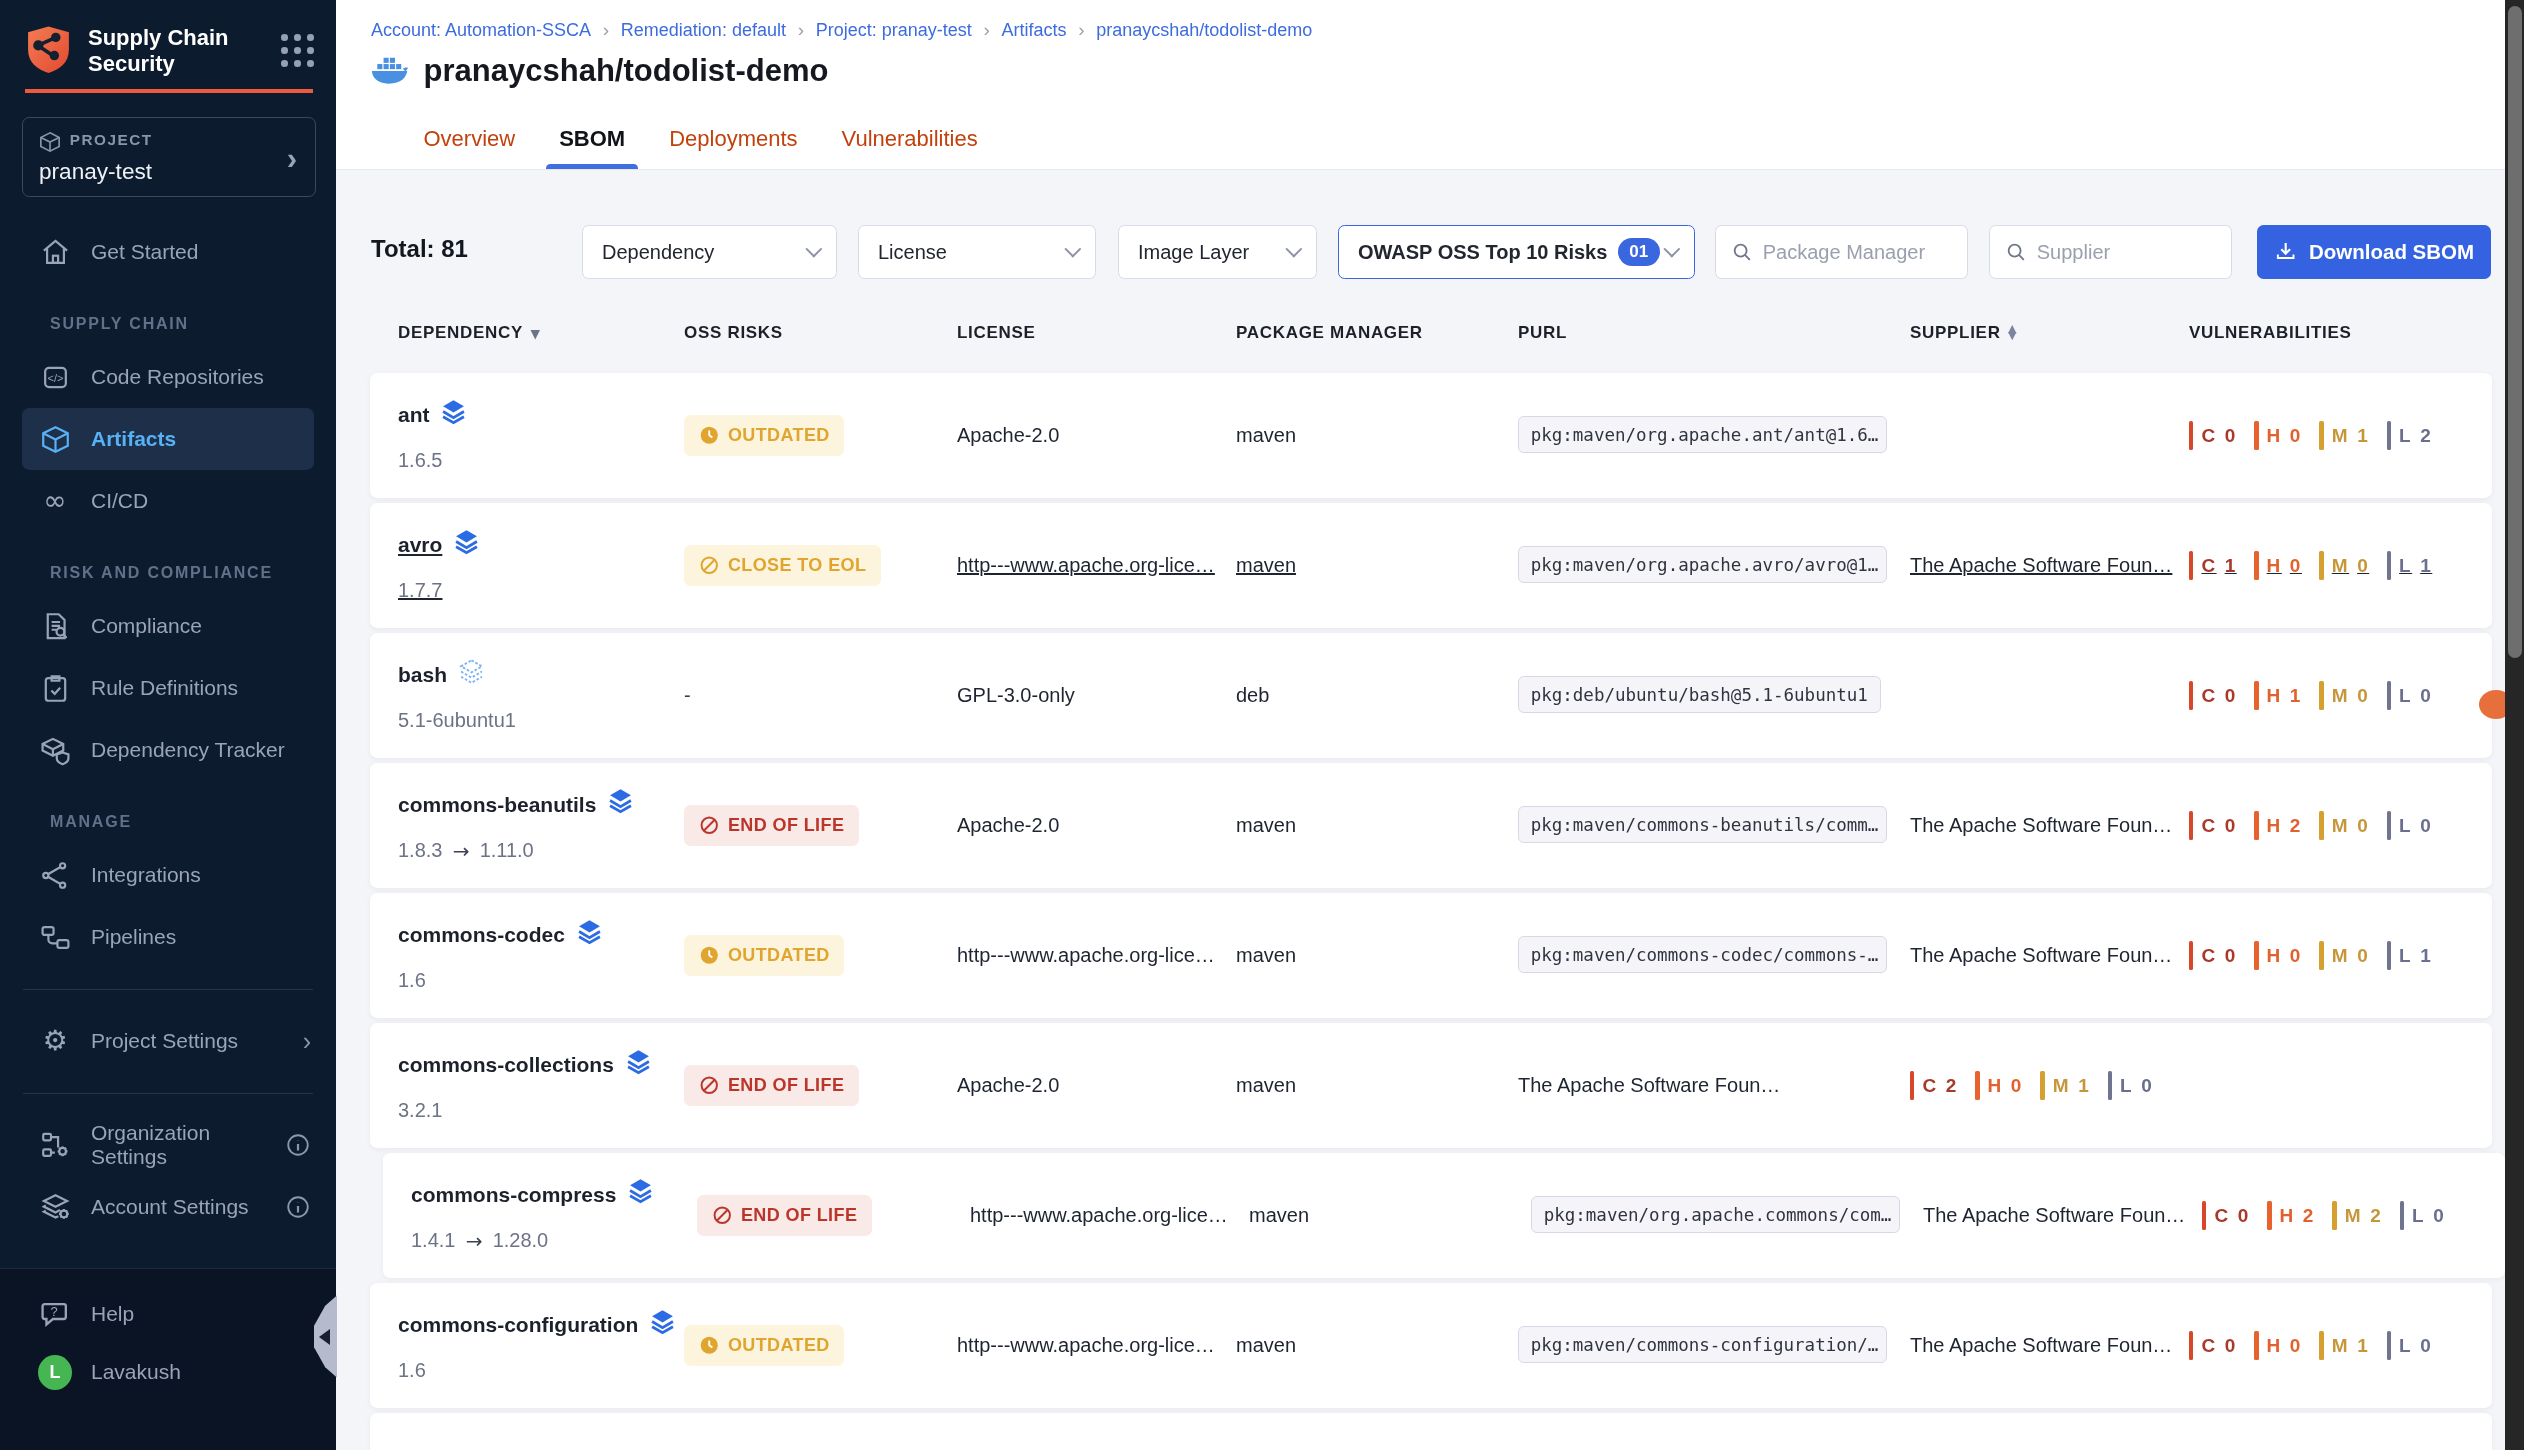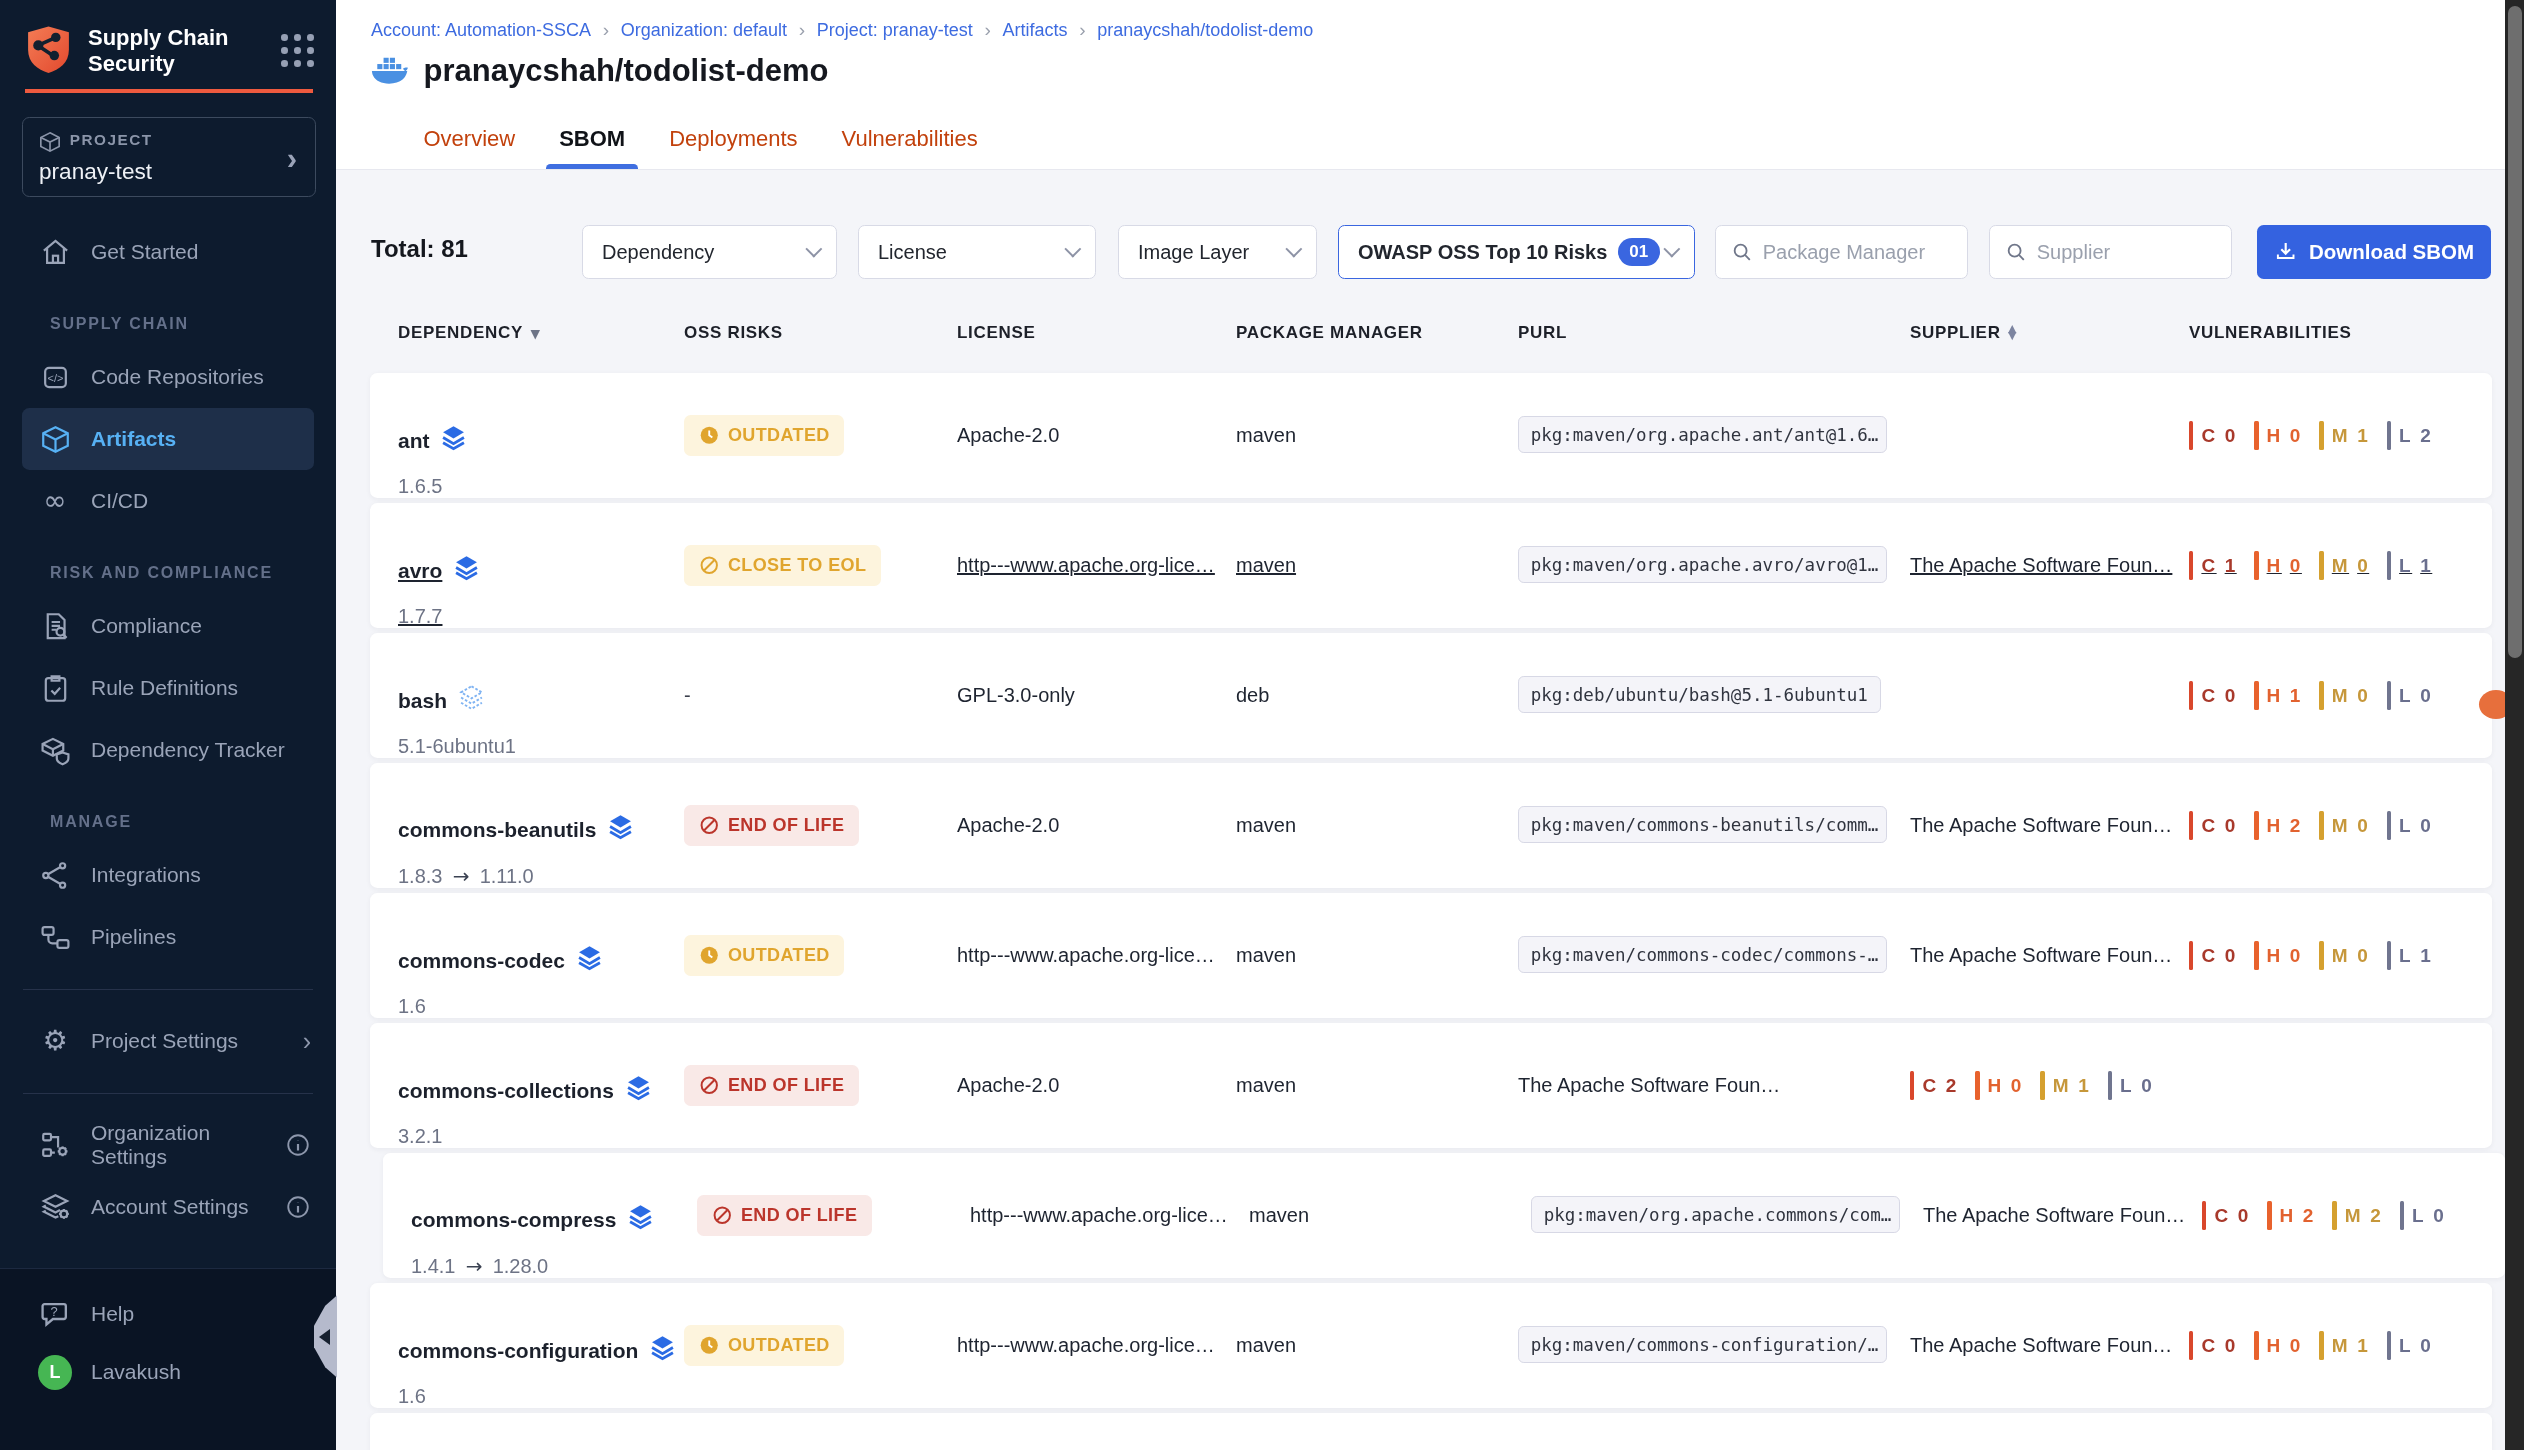--- a/index.html
+++ b/index.html
@@ -64,21 +64,21 @@
   .dl-btn svg { width:23.4px; height:23.4px; }
 
   
   .grid-cols { display:grid; grid-template-columns:286px 273px 279px 282px 392px 279px 1fr; align-items:center; }
   .thead { position:absolute; top:323px; left:34px; width:2122px; padding-left:28px; font-size:17px; font-weight:700; color:#1d2029; letter-spacing:0.7px; }
   .th { display:flex; align-items:center; gap:7.3px; text-transform:uppercase; }
   .sort-caret { color:#6d7487; font-size:12.4px; font-family:"DejaVu Sans",sans-serif; }
   .sort-both { display:flex; flex-direction:column; line-height:0.62; color:#7c84a0; font-size:11px; font-family:"DejaVu Sans",sans-serif; }
   .rows { position:absolute; top:373px; left:34px; width:2122px; }
   .row-card { position:absolute; left:0; width:2122px; height:125px; background:#fff; border-radius:7.3px; box-shadow:0 1.5px 5.8px rgba(40,41,61,.05); padding-left:28px; }
-  .dep-cell { display:flex; flex-direction:column; justify-content:flex-end; gap:17.5px; height:100%; }
+  .dep-cell { display:flex; flex-direction:column; justify-content:center; gap:17.5px; height:100%; }
   .dep-name { display:flex; align-items:center; gap:11.7px; font-size:21px; font-weight:700; color:#1c212c; }
   .dep-name svg { width:25px; height:28px; }
   .dep-ver { font-size:20px; color:#6d7385; display:flex; align-items:center; gap:10.2px; }
   .ver-arrow { color:#3b4252; font-family:"DejaVu Sans",sans-serif; font-size:20px; }
   .risk-badge { display:inline-flex; align-items:center; gap:8.8px; font-size:18px; font-weight:700; letter-spacing:0.4px; border-radius:6.6px; padding:10.2px 14.6px; width:max-content; }
   .risk-badge svg { width:20.5px; height:20.5px; }
   .risk-outdated, .risk-close-to-eol { color:#e0a52e; background:#fdf4dd; }
   .risk-end-of-life { color:#bb352b; background:#f9e9e7; }
   .risk-none { font-size:20px; color:#3a3f4c; font-weight:400; }
   .cell-text { font-size:20px; color:#1e2430; }
@@ -296,21 +296,21 @@
 </div>
 <div class="collapse-handle">
     <i></i>
   </div>
 
 <div class="main">
   <div class="page-header">
     <div class="breadcrumb" id="breadcrumb">
         <a>Account: Automation-SSCA</a>
         <span class="crumb-sep">›</span>
-        <a>Organization: default</a>
+        <a>Remediation: default</a>
         <span class="crumb-sep">›</span>
         <a>Project: pranay-test</a>
         <span class="crumb-sep">›</span>
         <a>Artifacts</a>
         <span class="crumb-sep">›</span>
         <a>pranaycshah/todolist-demo</a>
       </div>
     <div class="title-row">
       <svg class="docker-ic" viewBox="0 0 26 20" fill="currentColor">
         <rect x="8.6" y="0.6" width="3.5" height="3.5"></rect>

